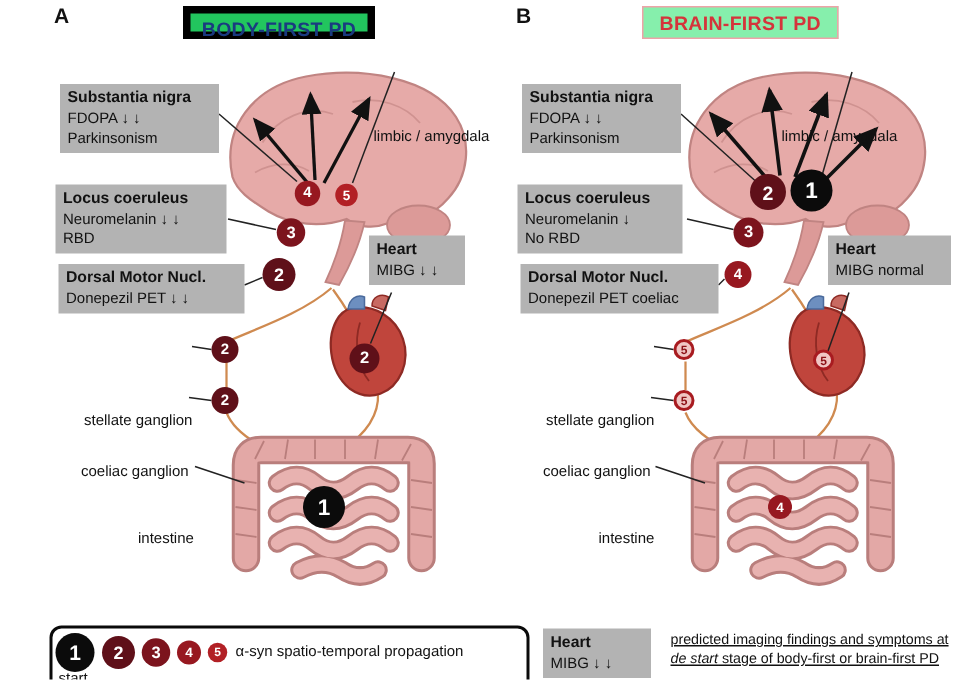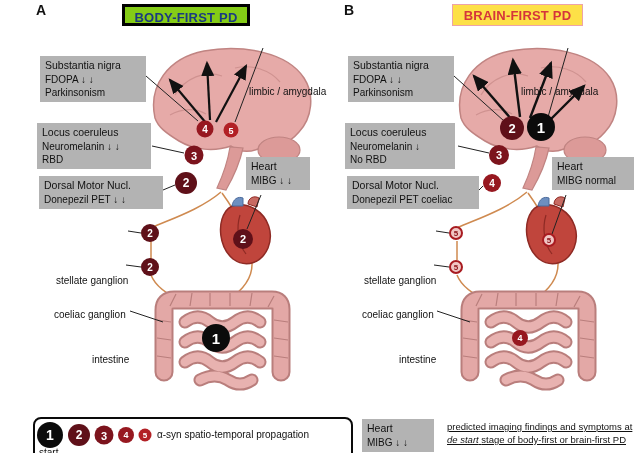--- a/index.html
+++ b/index.html
@@ -5,24 +5,24 @@
   * { margin:0; padding:0; box-sizing:border-box; }
   body { background:#ffffff; }
   .figure {
     position:relative; width:641px; height:453px; background:#fff;
     overflow:hidden; font-family:"Liberation Sans", sans-serif; color:#111;
   }
   .art { position:absolute; left:0; top:0; z-index:0; }
   .abs { position:absolute; z-index:2; }
   .panel-letter { font-weight:bold; font-size:14px; }
   .ptitle { height:22px; line-height:22px; text-align:center; font-weight:bold; font-size:13px; letter-spacing:.2px; }
-  .title-a { background:#84cc16; color:#1a3a80; border:3px solid #000000; }
-  .title-b { background:#fde047; color:#d5343b; border:1px solid #eda3a8;margin-left:24px; }
+  .title-a { background:#22c55e; color:#1a3a80; border:5px solid #000000; }
+  .title-b { background:#86efac; color:#d5343b; border:1px solid #eda3a8; }
   .gbox { background:#b3b3b3; padding:3px 5px; font-size:10px; line-height:1.3; }
-  .gb-t { font-weight:normal; font-size:10.5px; }
+  .gb-t { font-weight:bold; font-size:10.5px; }
   .slabel { font-size:10px;margin-top:48px; }
   .circ {
     position:absolute; transform:translate(-50%,-50%); border-radius:50%;
     display:flex; align-items:center; justify-content:center;
     font-weight:bold; color:#fff; z-index:3;
   }
   .s1 { background:#0b0b0b; }
   .s2 { background:#5f1019; }
   .s3 { background:#7c141d; }
   .s4 { background:#971820; }

